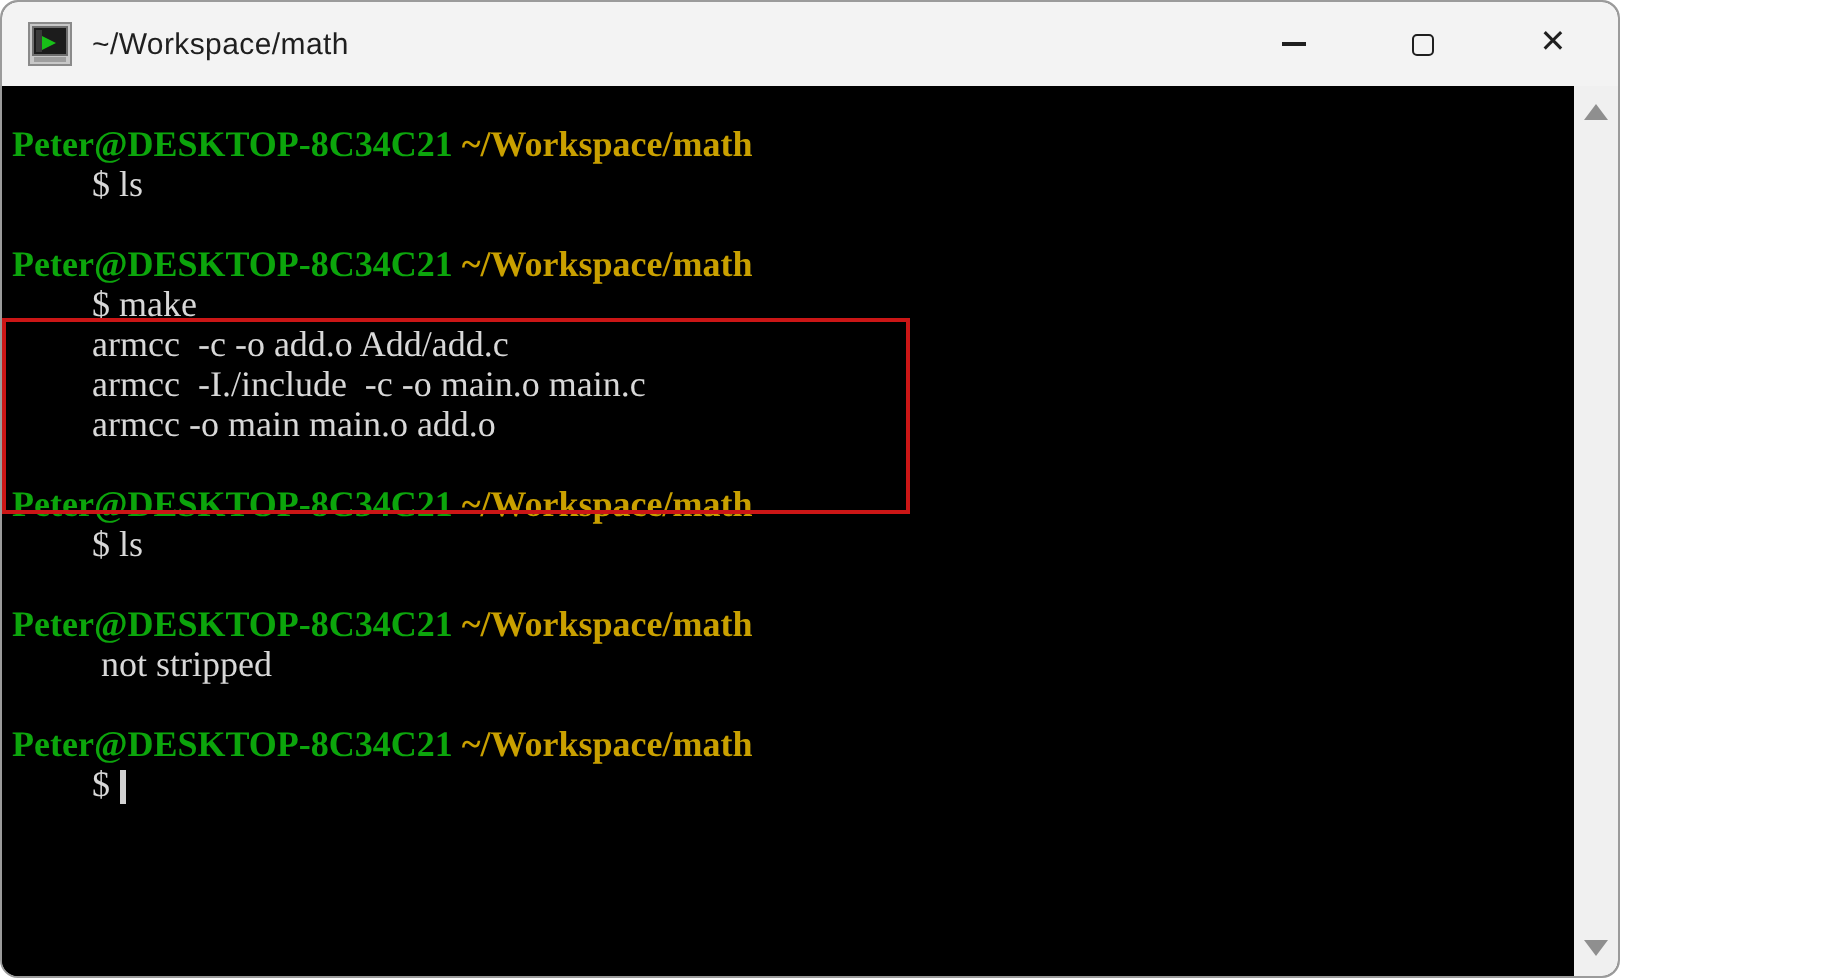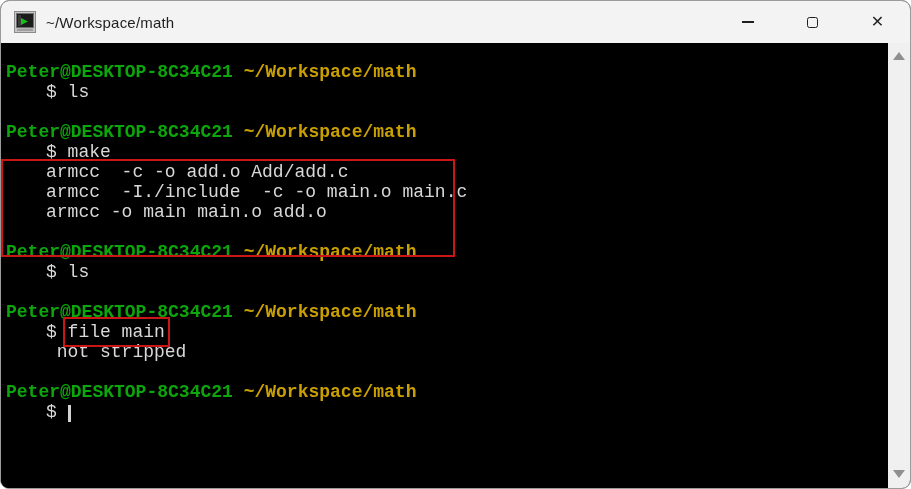--- a/index.html
+++ b/index.html
@@ -9,21 +9,21 @@
     --gold:#c9a000;
     --red:#cb1616;
     --titlebar-bg:#f3f3f3;
     --scroll-bg:#f0f0f0;
   }
   *{box-sizing:border-box;margin:0;padding:0;}
   html,body{width:911px;height:489px;overflow:hidden;background:#ffffff;}
   body{font-family:"Liberation Sans",sans-serif;}
 
   .window{
-    width:911px;height:489px;
+    width:810px;height:489px;
     border:1px solid #9b9b9b;
     border-radius:9px;
     overflow:hidden;
     display:flex;flex-direction:column;
     background:var(--term-bg);
   }
 
   
   .titlebar{
     height:42px;flex:0 0 42px;
@@ -46,21 +46,21 @@
   .close-glyph{font-size:16px;color:#1f1f1f;line-height:1;}
 
   
   .content{flex:1;display:flex;min-height:0;}
 
   .terminal{
     flex:1;
     background:var(--term-bg);
     position:relative;
     padding:19px 0 0 5px;
-    font-family:Liberation Mono, monospace;
+    font-family:Liberation Serif, serif;
     font-size:18px;line-height:20px;
     color:var(--fg);
     overflow:hidden;
   }
   .line{height:20px;white-space:pre;}
   .seg.user{color:var(--green);font-weight:bold;}
   .seg.path{color:var(--gold);font-weight:bold;}
   .seg.plain{color:var(--fg);margin-left:40px;}
   .seg.boxed{
     color:var(--fg);
@@ -137,21 +137,20 @@
         <div class="line"><span class="seg user">Peter@DESKTOP-8C34C21</span><span class="seg path"> ~/Workspace/math</span></div>
         <div class="line"><span class="seg plain">$ make</span></div>
         <div class="line"><span class="seg plain">armcc  -c -o add.o Add/add.c</span></div>
         <div class="line"><span class="seg plain">armcc  -I./include  -c -o main.o main.c</span></div>
         <div class="line"><span class="seg plain">armcc -o main main.o add.o</span></div>
         <div class="line"></div>
         <div class="line"><span class="seg user">Peter@DESKTOP-8C34C21</span><span class="seg path"> ~/Workspace/math</span></div>
         <div class="line"><span class="seg plain">$ ls</span></div>
         <div class="line"></div>
         <div class="line"><span class="seg user">Peter@DESKTOP-8C34C21</span><span class="seg path"> ~/Workspace/math</span></div>
-        <div class="line"><span class="seg plain">$ </span><span class="seg boxed">file main</span></div>
         <div class="line"><span class="seg plain"> not stripped</span></div>
         <div class="line"></div>
         <div class="line"><span class="seg user">Peter@DESKTOP-8C34C21</span><span class="seg path"> ~/Workspace/math</span></div>
         <div class="line"><span class="seg plain">$ </span><span class="cursor"></span></div>
       </div>
     <div class="scrollbar">
       <div class="arrow up"></div>
       <div class="track"></div>
       <div class="arrow down"></div>
     </div>

